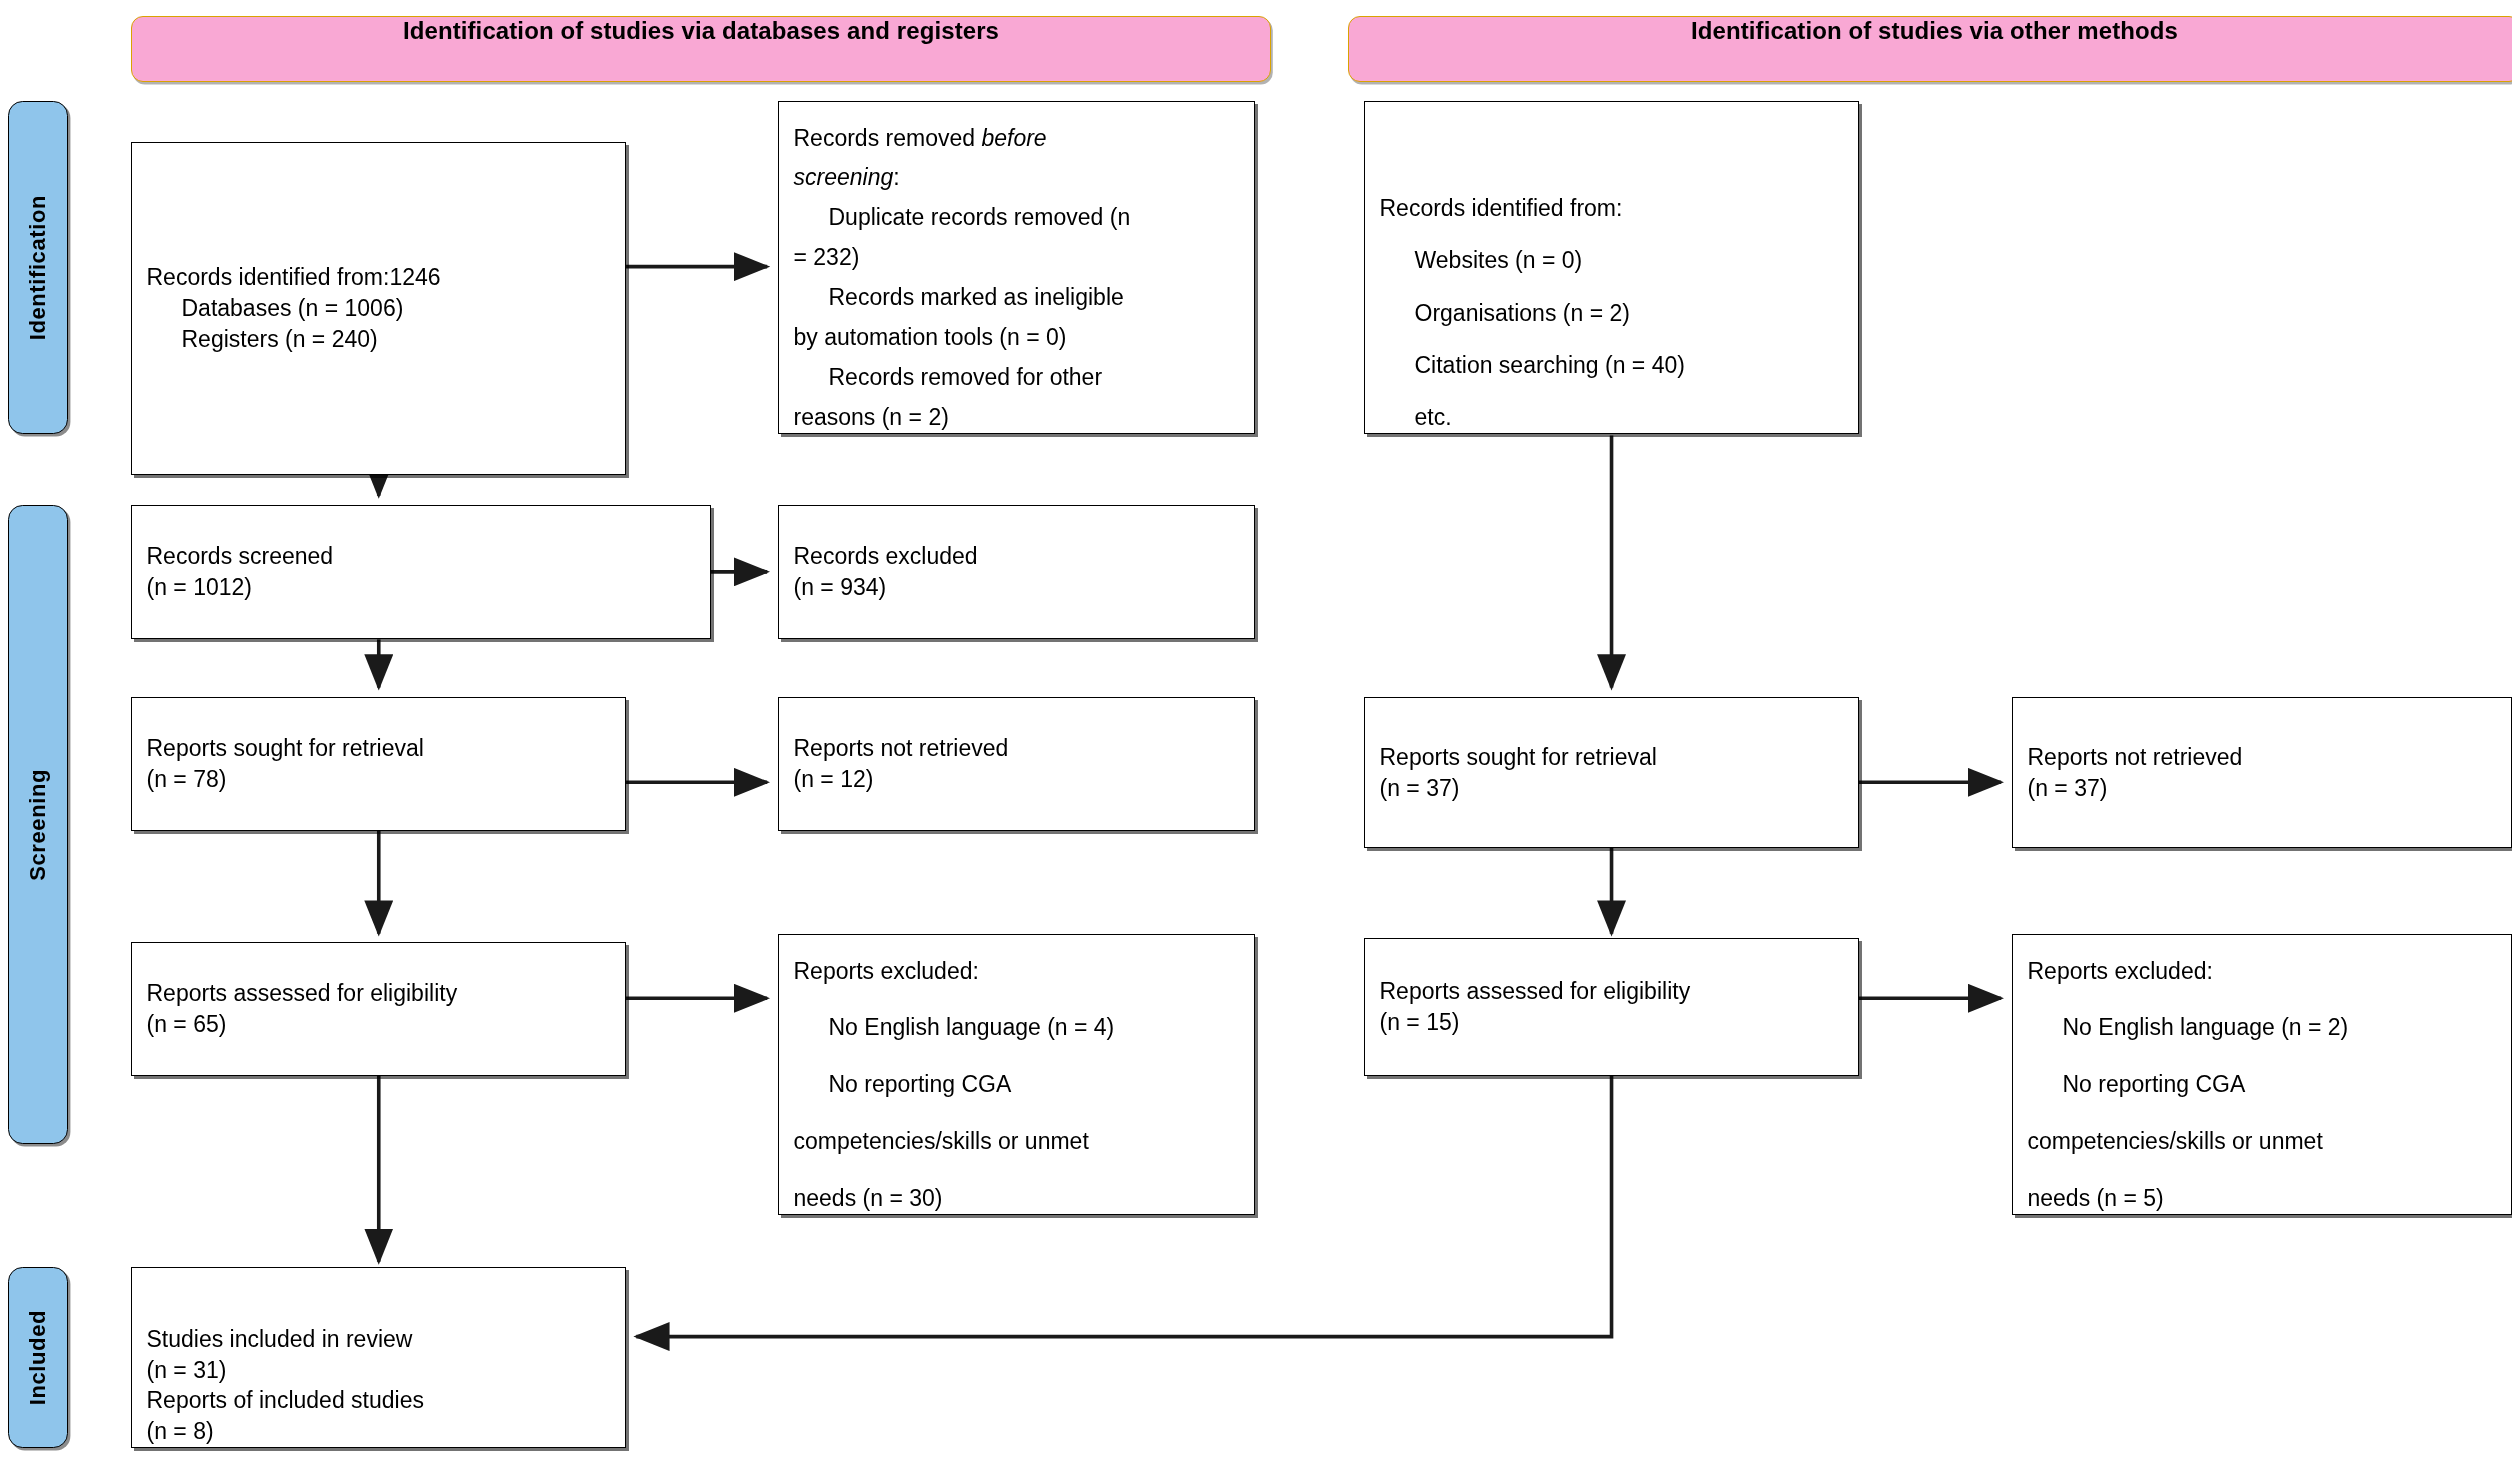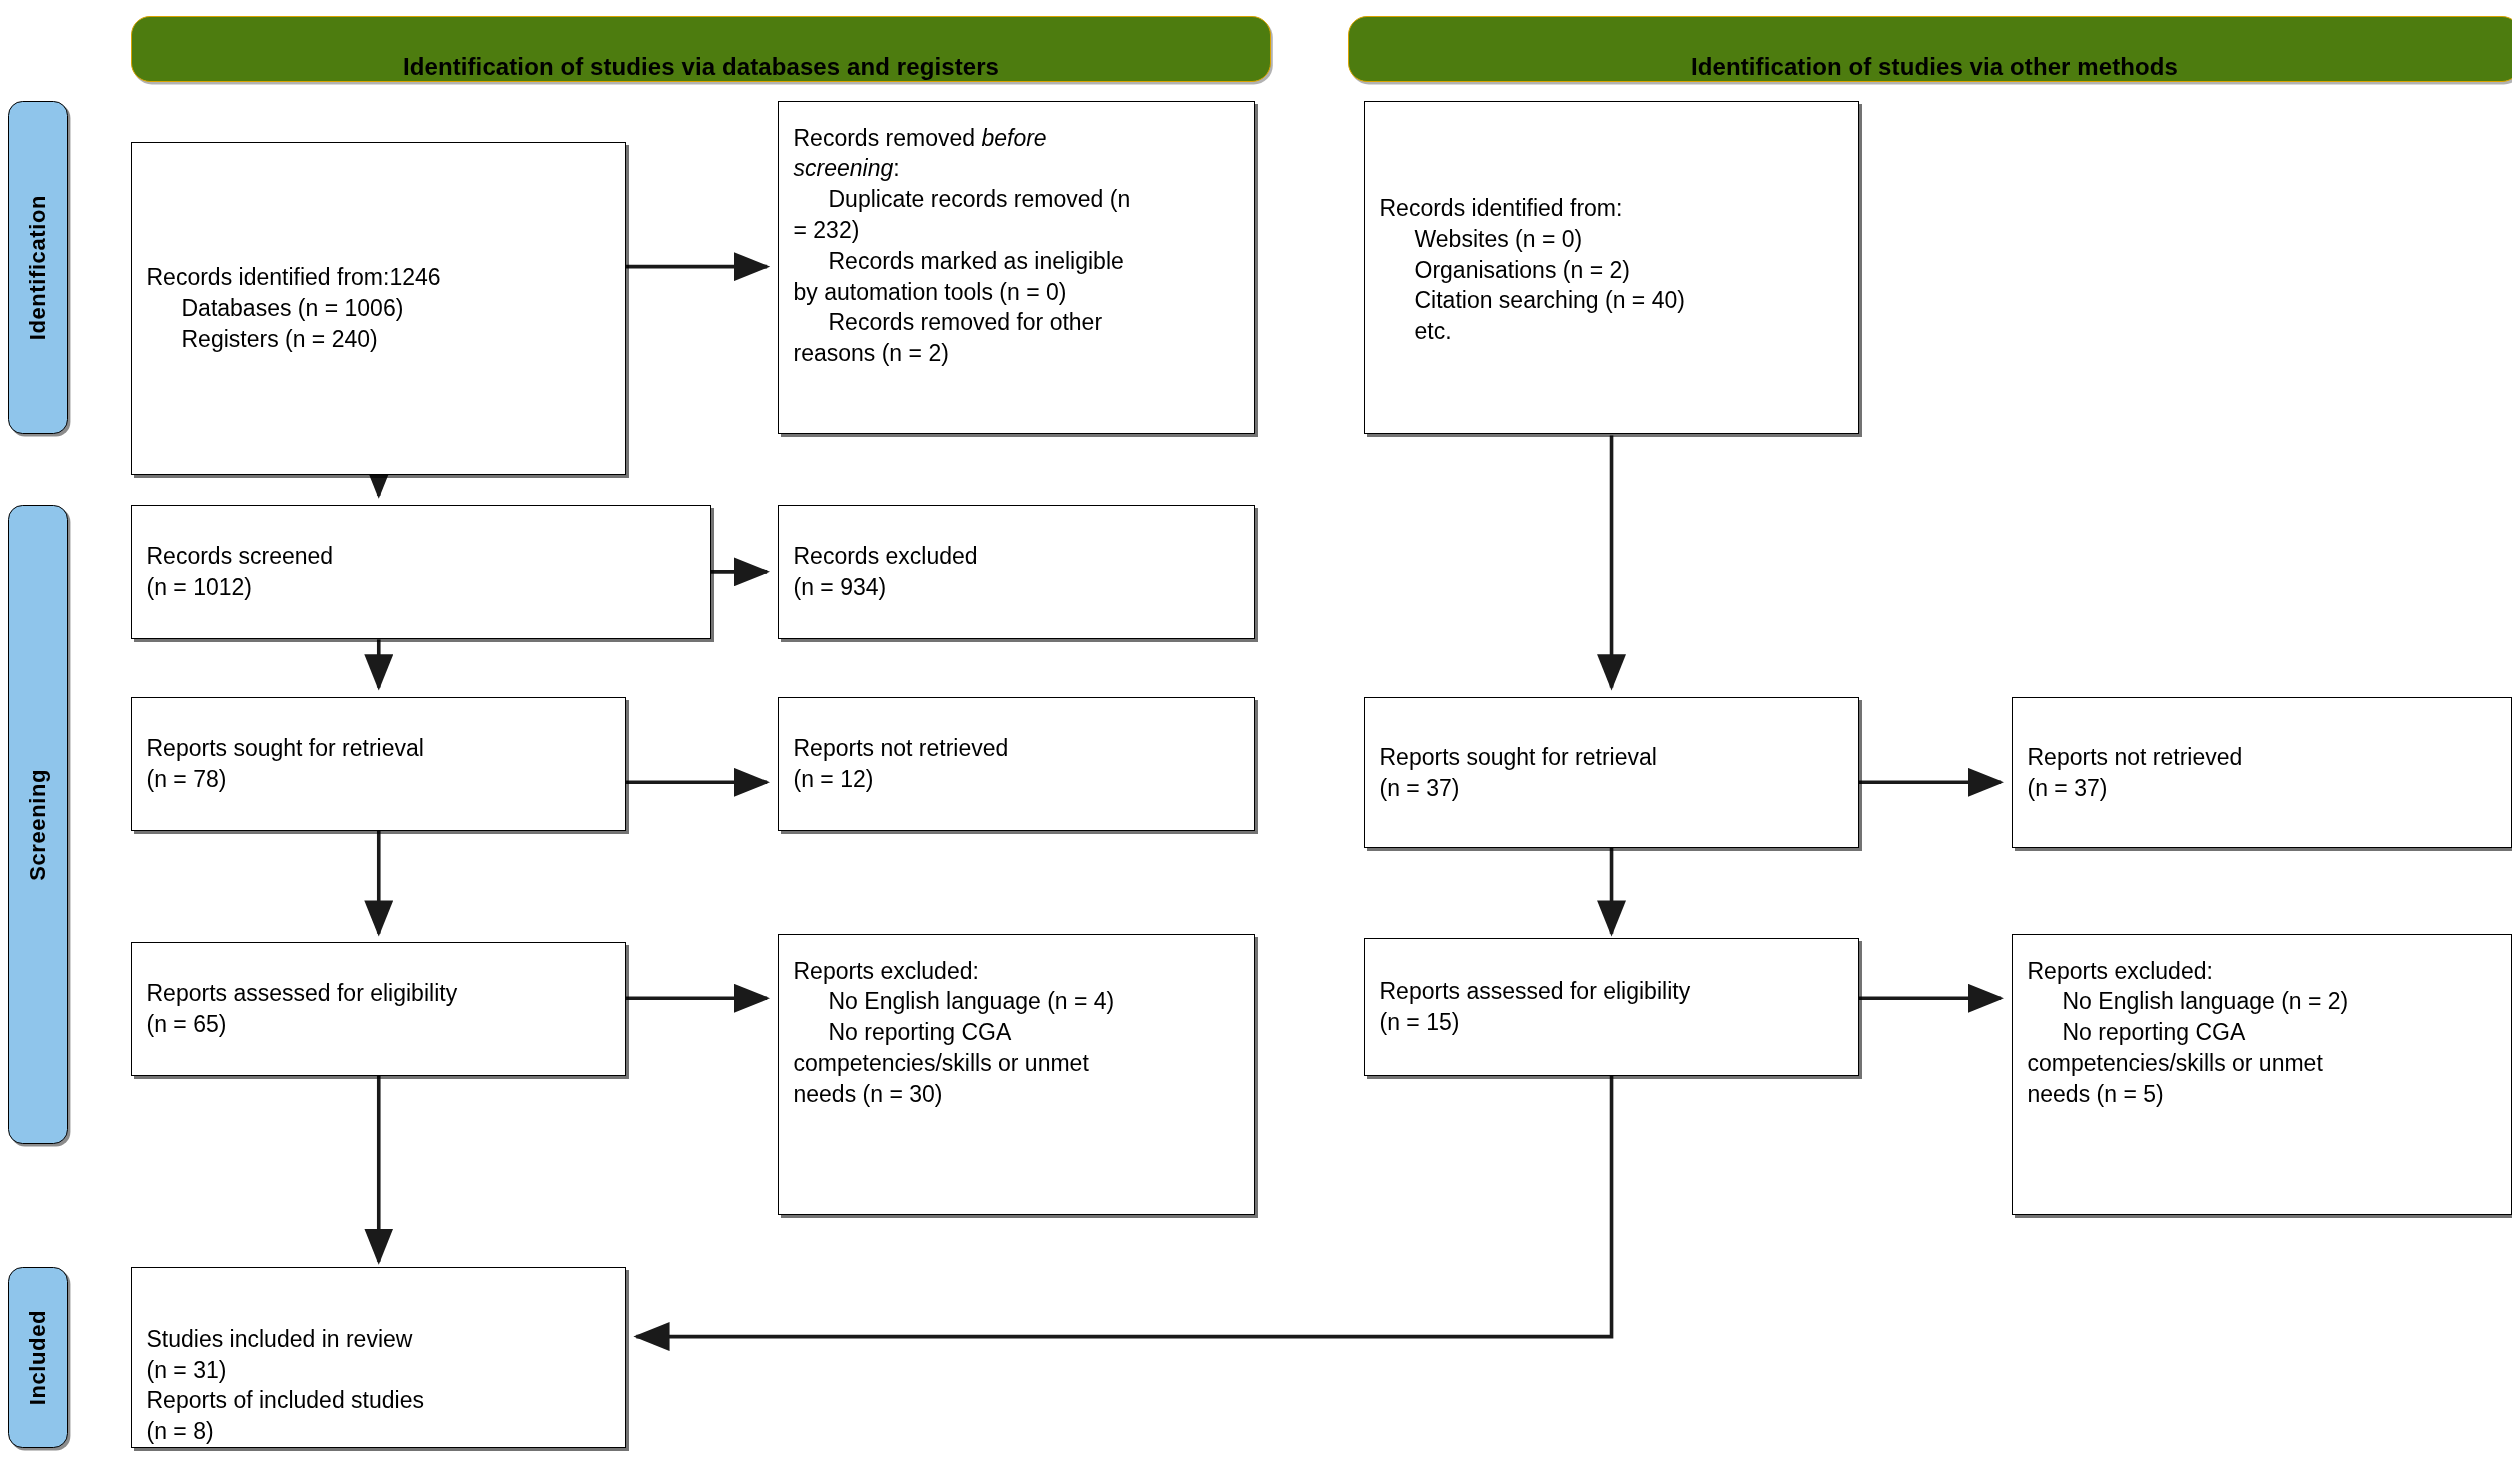--- a/index.html
+++ b/index.html
@@ -13,26 +13,26 @@
     width: 2512px;
     height: 1482px;
     background: #ffffff;
     font-family: "Liberation Sans", sans-serif;
     overflow: hidden;
   }
 
   
   .section-header {
     position: absolute;
-    background: #4d7c0f;
+    background: #f9a8d4;
     border: 1.2px solid #D9A300;
-    border-radius: 19px;
+    border-radius: 12px;
     box-shadow: 1.8px 2.4px 0 rgba(0,0,0,0.30);
     display: flex;
-    align-items: flex-end;
+    align-items: flex-start;
     justify-content: center;
     box-sizing: border-box;
   }
   .section-header span {
     font-size: 24px;
     font-weight: bold;
     color: #000000;
     letter-spacing: 0.1px;
     text-align: center;
   }
@@ -65,21 +65,21 @@
     background: #ffffff;
     border: 1.8px solid #000000;
     box-shadow: 3px 3px 0 rgba(0,0,0,0.55);
     box-sizing: border-box;
     display: flex;
     flex-direction: column;
     justify-content: center;
     padding: 0 14.5px;
   }
   .flow-box.top-aligned {
-    justify-content: flex-start;
+    justify-content: space-between;
     padding-top: 20.5px;
   }
   .flow-box .line {
     font-size: 23px;
     line-height: 1.34;
     color: #000000;
     white-space: pre-wrap;
   }
   .flow-box .line.indent {
     padding-left: 35px;

